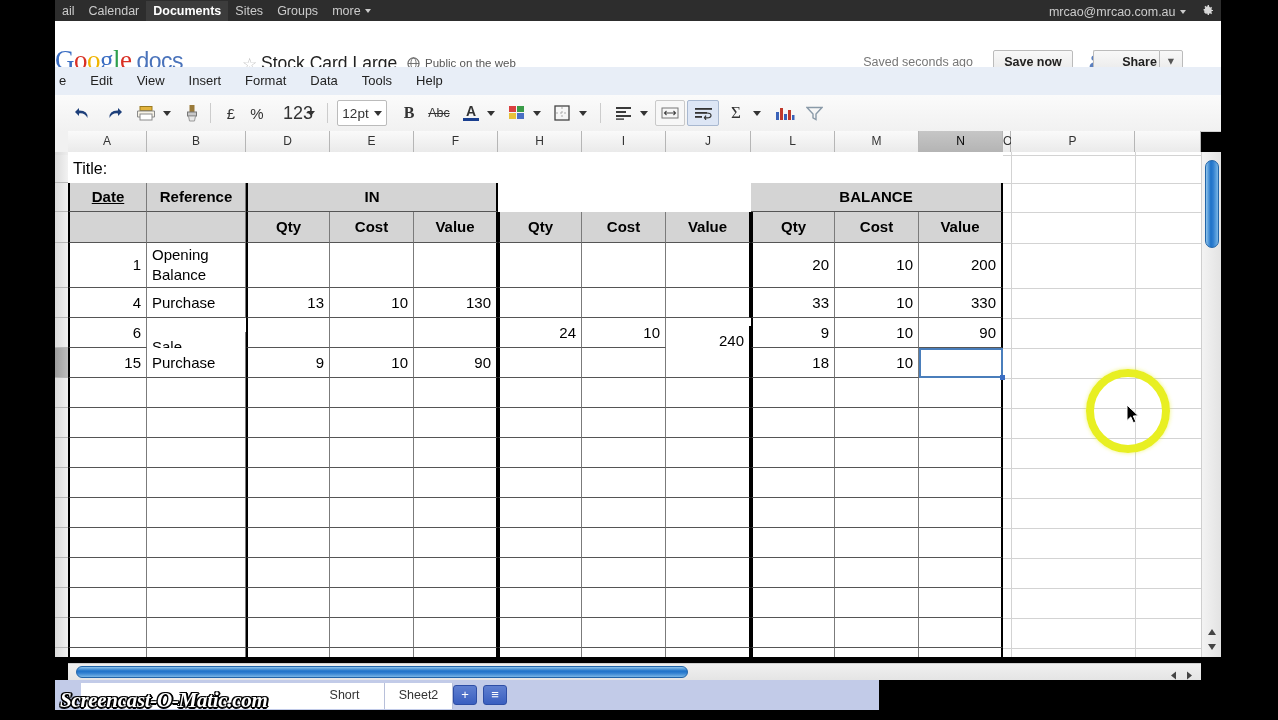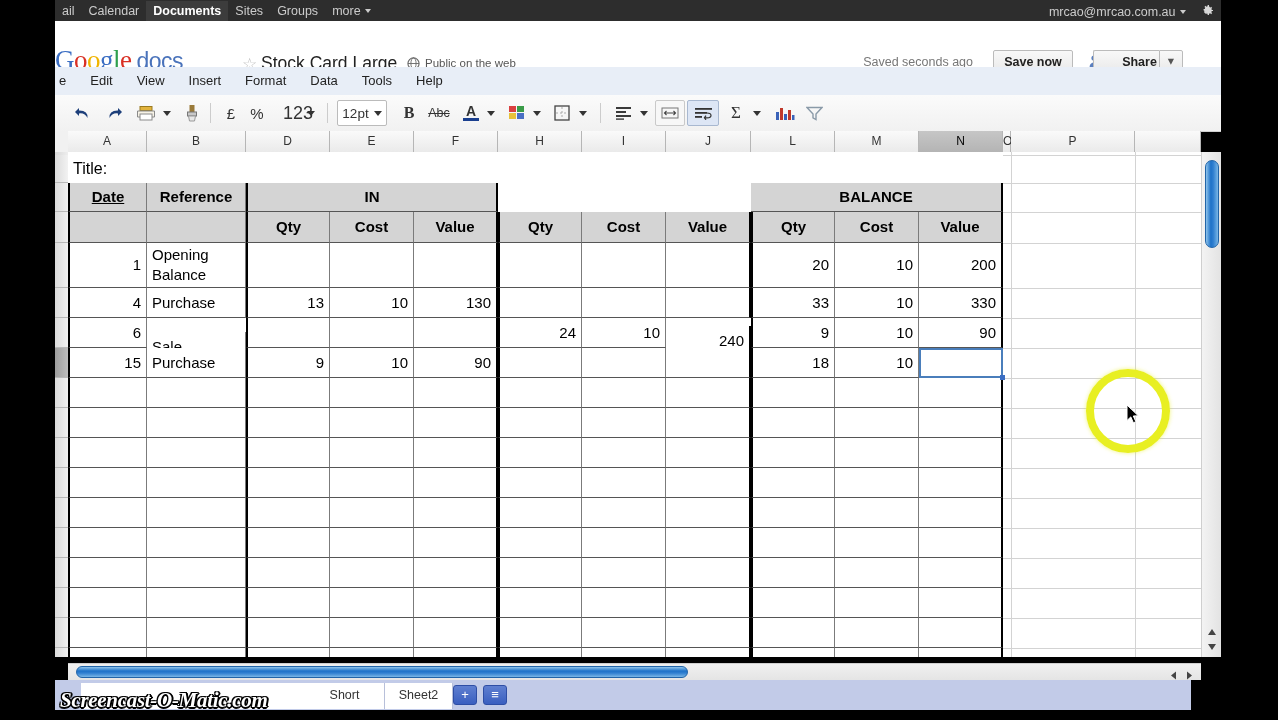--- a/index.html
+++ b/index.html
@@ -144,21 +144,21 @@
      border:1px solid #2064a8; box-sizing:border-box;}
   .sbarrow { position:absolute; left:4px; width:12px; height:11px; }
   #hscroll { position:absolute; left:68px; top:663px; width:1133px; height:17px;
      background:linear-gradient(#f0f0f0,#e4e4e4); border-top:1px solid #cfcfcf;}
   #hthumb { position:absolute; left:8px; top:2px; width:612px; height:12px; border-radius:6px;
      background:linear-gradient(#8fc4ec,#1e72c8 40%,#2f7fd0 60%,#79b6e6);
      border:1px solid #2064a8; box-sizing:border-box;}
 
   
   #tabbar {
-    position:absolute; left:55px; top:680px; width:1136px; height:30px;
+    position:absolute; left:55px; top:680px; width:824px; height:30px;
     background:#c2cbe8;
   }
   .stab { position:absolute; top:3px; height:26px; line-height:25px; font-size:12.5px;
      color:#333; background:#fff; border-right:1px solid #b8c0da; padding:0 12px;
      box-sizing:border-box; text-align:center; }
   .tbtn { position:absolute; top:5px; width:24px; height:20px; border-radius:3px;
      background:linear-gradient(#5f7fd0,#3a5fc0); border:1px solid #2e4ea5;
      color:#fff; font-size:13px; line-height:18px; text-align:center; box-sizing:border-box;}
 
   

